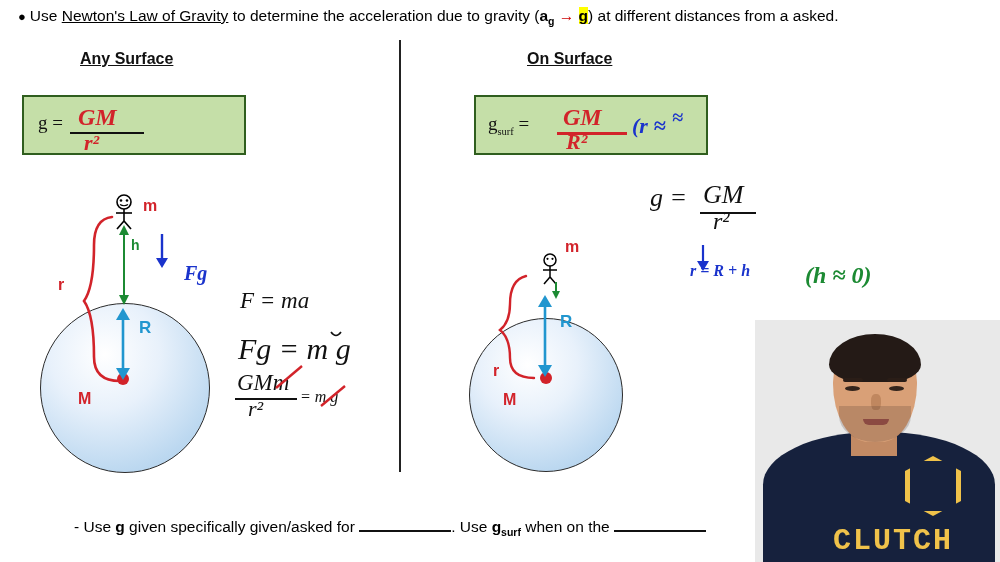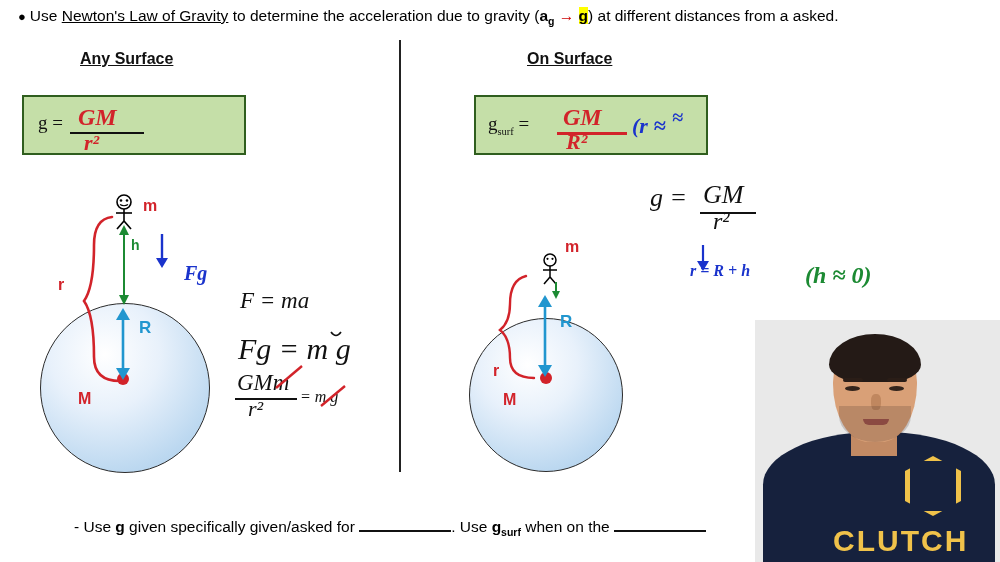--- a/index.html
+++ b/index.html
@@ -212,21 +212,21 @@
   .pv-beard {
     position: absolute; left: 84px; top: 86px;
     width: 72px; height: 36px;
     background: rgba(60,42,34,0.20);
     border-radius: 0 0 50% 50% / 0 0 72% 72%;
   }
   .pv-logo {
     position: absolute;
     left: 78px; bottom: 4px;
     color: #f0c24a;
-    font-family: Liberation Sans, sans-serif;
+    font-family: Liberation Mono, monospace;
     font-weight: bold;
     font-size: 30px;
     letter-spacing: 2px;
   }
   .pv-hex {
     position: absolute;
     left: 150px; bottom: 46px;
     width: 46px; height: 50px;
     border: 5px solid #f0c24a;
     clip-path: polygon(50% 0%, 100% 25%, 100% 75%, 50% 100%, 0% 75%, 0% 25%);

